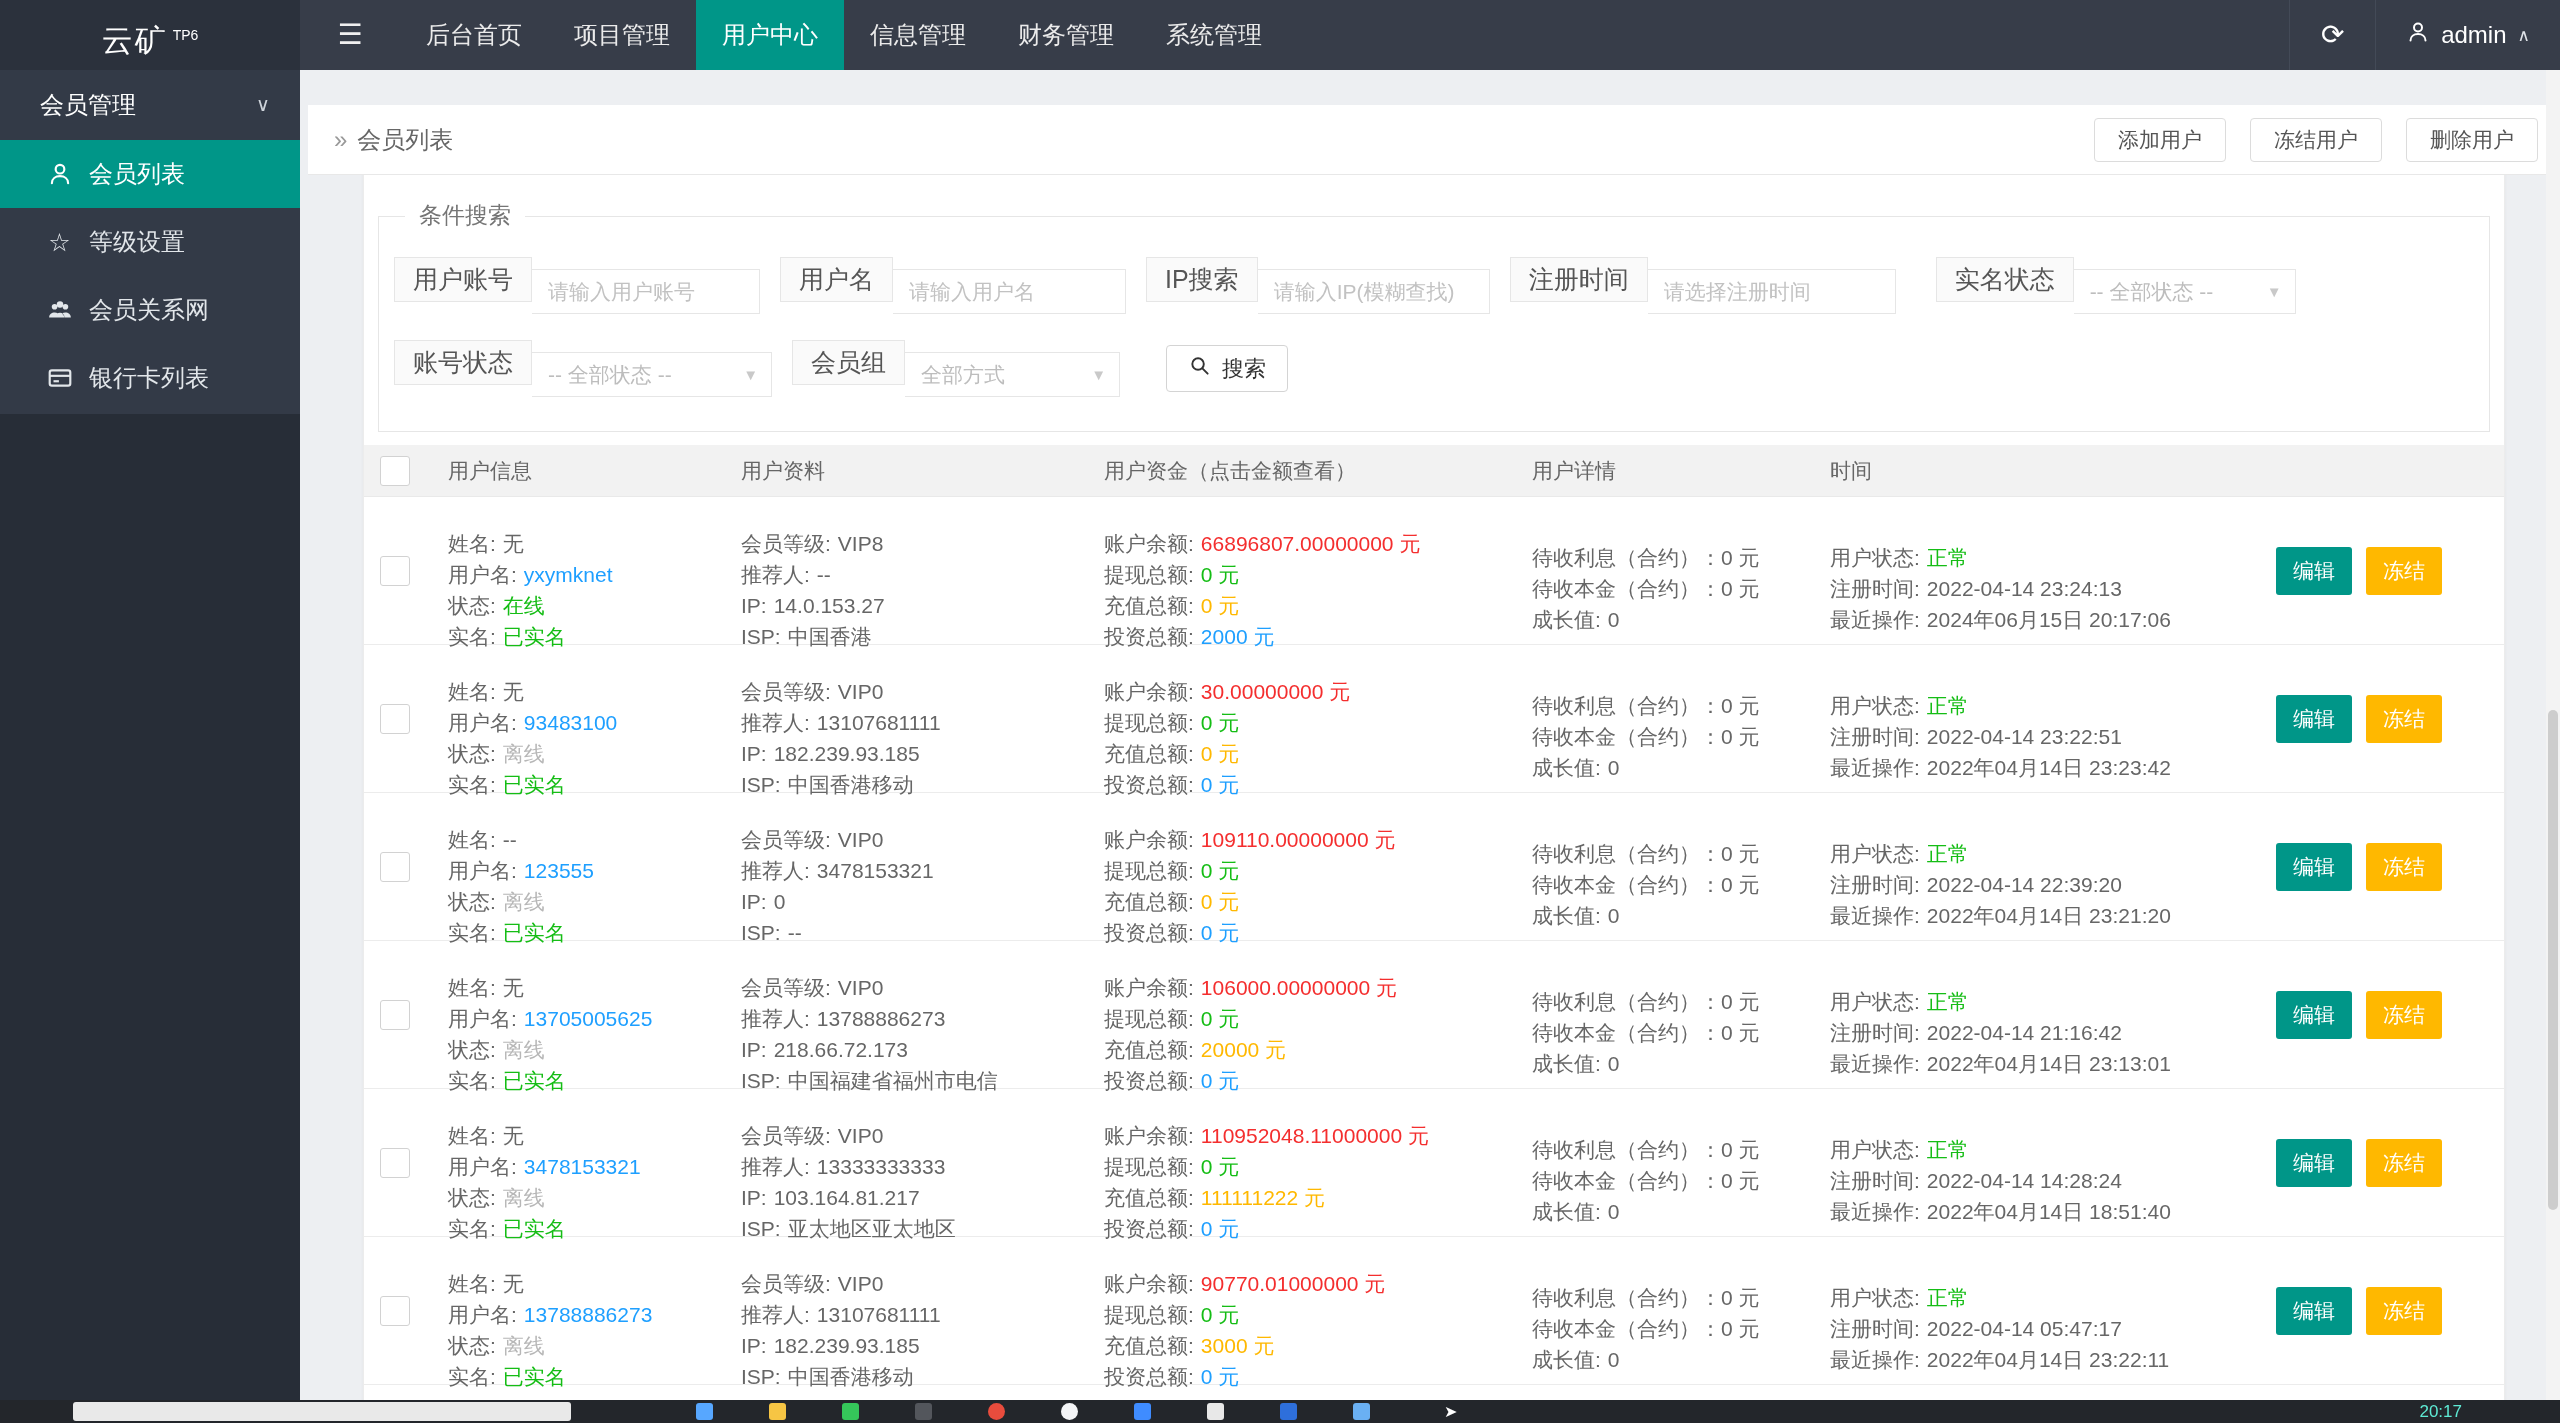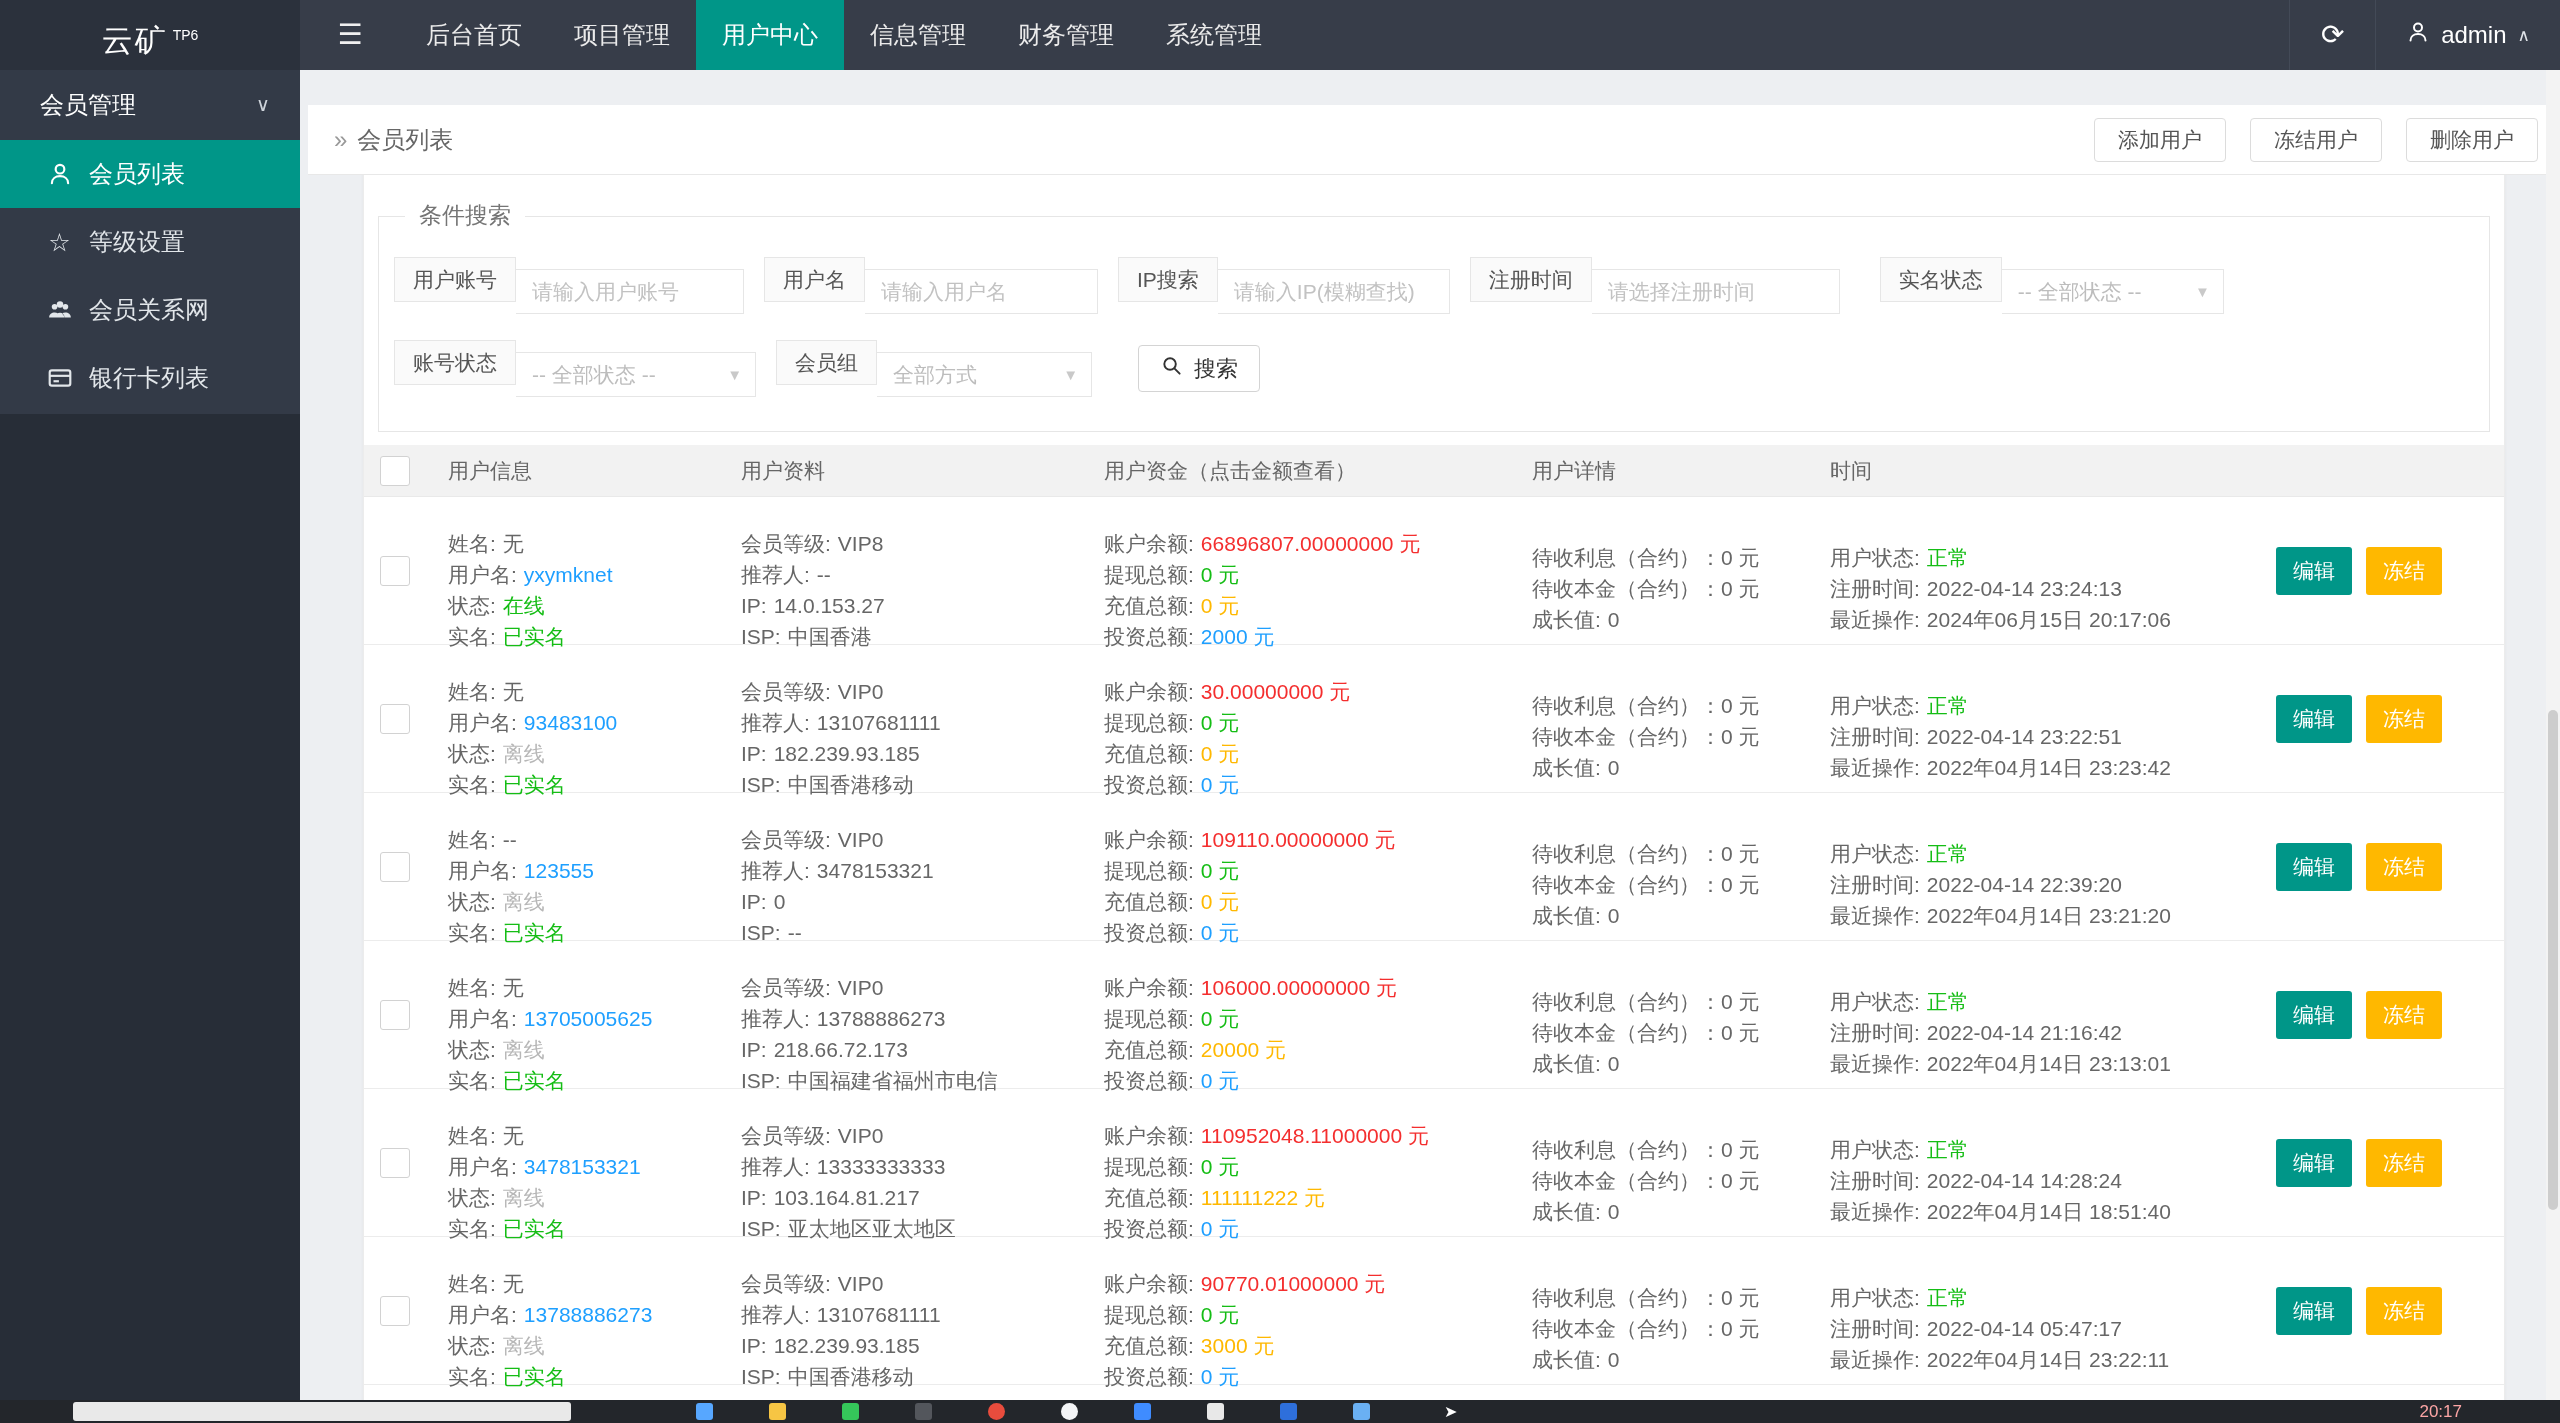--- a/index.html
+++ b/index.html
@@ -48,21 +48,21 @@
   .main { position:absolute; left:300px; top:140px; right:0; bottom:0; background:#edeff2; }
   .card { position:absolute; left:63px; top:30px; width:2142px; height:1420px; background:#fff;
           border:1px solid #ececec; box-shadow:0 1px 3px rgba(0,0,0,.05); }
 
   .fieldset { position:relative; margin:45px 14px 0 14px; border:1px solid #e6e6e6; padding:40px 0 34px 15px; }
   .legend { position:absolute; top:-17px; left:26px; background:#fff; padding:0 14px; font-size:23px; color:#757575; }
   .frow { display:flex; align-items:center; }
   .frow + .frow { margin-top:26px; }
   .fgroup { display:flex; margin-right:20px; }
   .flabel { background:#fafafa; border:1px solid #e6e6e6; padding:0 18px; height:45px; line-height:43px;
-            font-size:21px; color:#555; white-space:nowrap; }
+            font-size:25px; color:#555; white-space:nowrap; }
   .fval { background:#fff; border:1px solid #e6e6e6; border-left:none; height:45px; line-height:43px;
           font-size:21px; color:#555; padding:0 16px; outline:none;margin-top:12px; }
   .fval::placeholder { color:#c2c2c2; }
   .fsel { position:relative; color:#bdbdbd; padding-right:44px; cursor:pointer; }
   .fsel .caret { position:absolute; right:13px; top:0; line-height:43px; font-size:15px; color:#c9c9c9; }
   .search-btn { height:47px; margin-left:26px; padding:0 21px; background:#fff; border:1px solid #d4d4d4;
                 border-radius:4px; display:flex; align-items:center; gap:11px; font-size:22px; color:#333; cursor:pointer; }
   .search-btn svg { width:23px; height:23px; }
 
   
@@ -92,21 +92,21 @@
   .vscroll { position:absolute; right:0; top:70px; width:14px; bottom:22px; background:#f3f3f3; z-index:7; }
   .vthumb { position:absolute; left:2px; right:2px; top:640px; height:500px; background:#cdcdcd; border-radius:7px; }
 
   
   .taskbar { position:absolute; left:0; bottom:0; width:2560px; height:23px; background:#23262b;
              display:flex; align-items:center; z-index:10; }
   .tb-search { margin-left:73px; width:498px; height:19px; background:#e9e9e9; border-radius:3px; }
   .tb-icons { display:flex; align-items:center; gap:56px; margin-left:125px; }
   .tb-icon { width:17px; height:17px; border-radius:3px; }
   .tb-cursor { color:#fff; font-size:16px; margin-left:18px; }
-  .tb-clock { margin-left:auto; margin-right:98px; color:#fca5a5; font-size:17px; }
+  .tb-clock { margin-left:auto; margin-right:98px; color:#5eead4; font-size:17px; }
 </style>
 </head>
 <body>
 
 <div class="header">
   <div class="logo">
     <span>云矿</span><sup>TP6</sup>
   </div>
   <div class="hamburger">☰</div>
   <div class="topnav">

